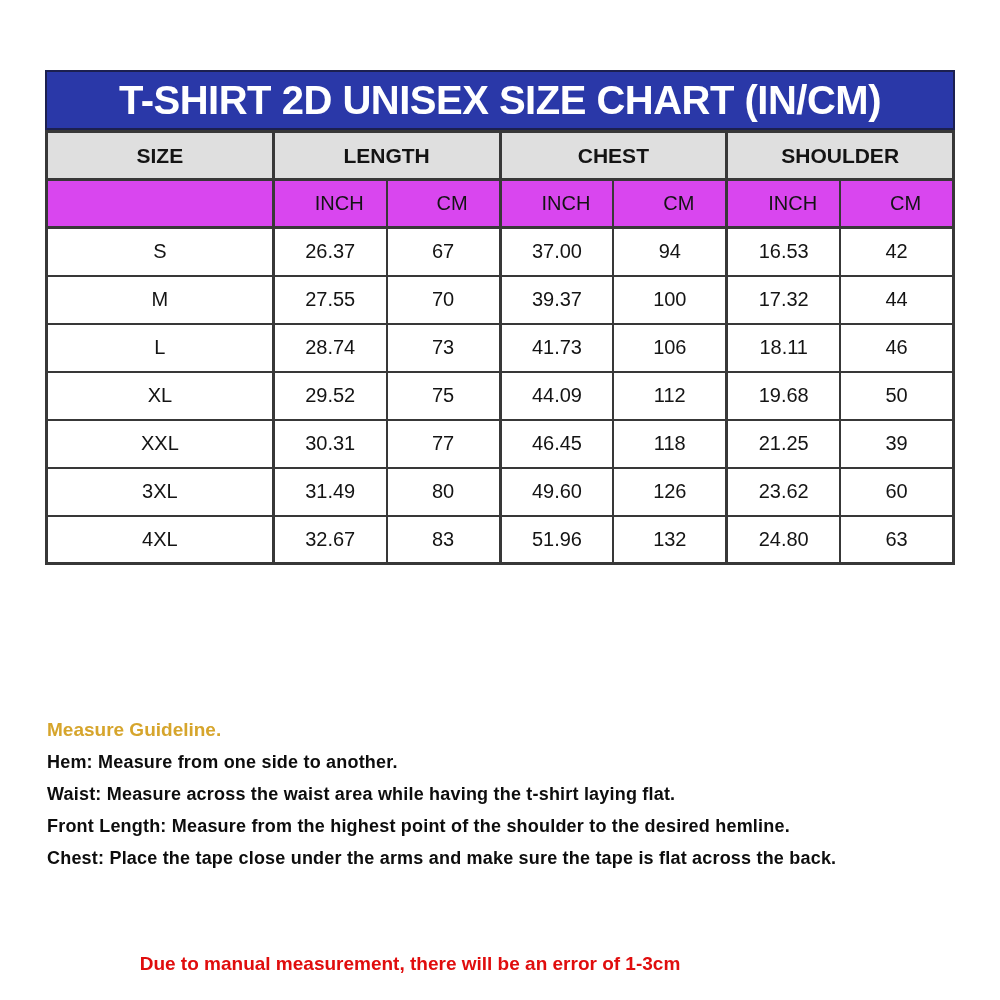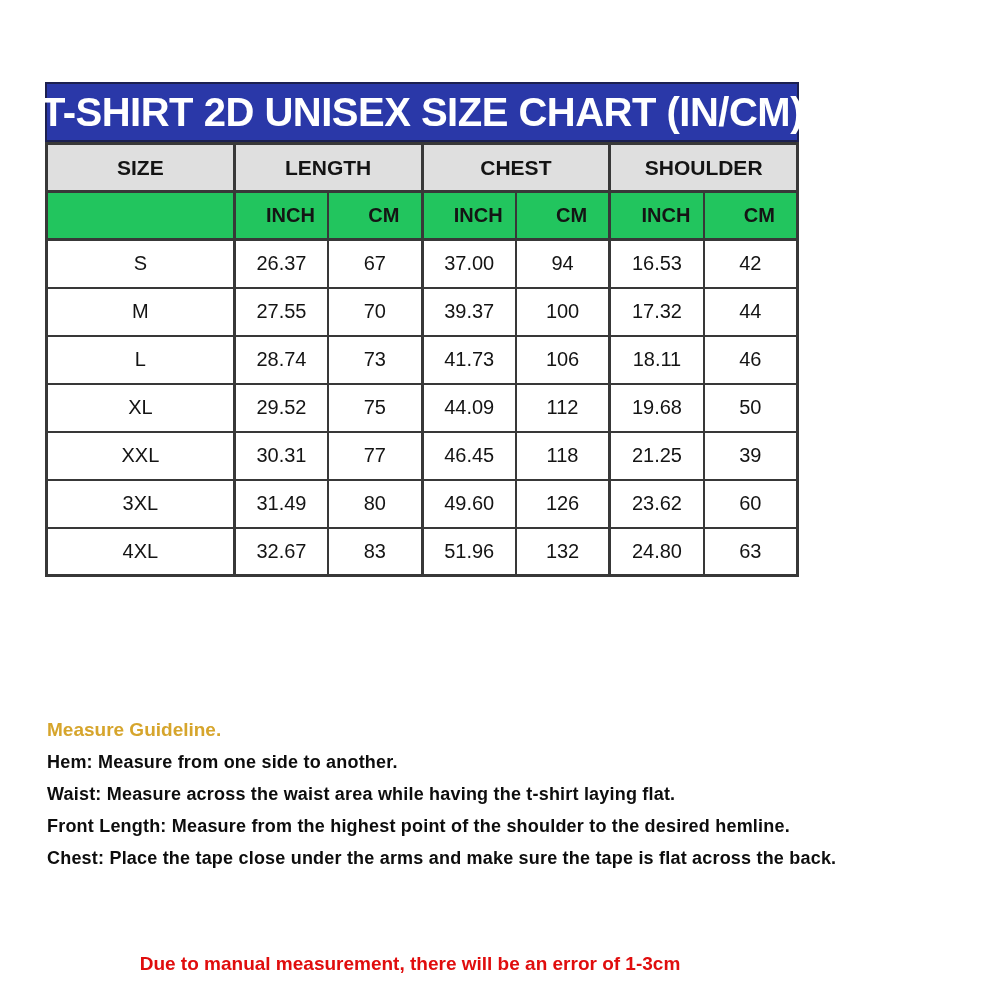--- a/index.html
+++ b/index.html
@@ -4,21 +4,21 @@
 <style>
   html,body{margin:0;padding:0;}
   body{
     width:1000px;height:1000px;background:#ffffff;
     font-family:"Liberation Sans",sans-serif;
     -webkit-font-smoothing:antialiased;
   }
   .page{position:relative;width:1000px;height:1000px;background:#fff;overflow:hidden;}
 
   
-  .chart-wrap{position:absolute;left:45px;top:82px;width:754px;}
+  .chart-wrap{position:absolute;left:45px;top:70px;width:910px;}
   .banner{
     box-sizing:border-box;height:60px;
     background:var(--banner-blue,#2A38A8);
     border:2px solid #1c2050;
     display:flex;align-items:center;justify-content:center;
     color:#ffffff;font-weight:bold;font-size:40px;letter-spacing:-0.5px;
     white-space:nowrap;
   }
   table.size-table{
     width:100%;border-collapse:collapse;table-layout:fixed;
@@ -33,21 +33,21 @@
     height:48px;padding:0;
     text-align:center;vertical-align:middle;
     color:#141414;
   }
   tr.group-row th{
     background:var(--header-gray,#DFDFDF);
     font-size:21px;font-weight:bold;
     border-bottom-width:3px;border-left-width:3px;border-right-width:3px;
   }
   tr.unit-row th{
-    background:#22c55e;font-size:20px;font-weight:bold;
+    background:#d946ef;font-size:20px;font-weight:normal;
     border-bottom-width:3px;
     padding-left:18px;
   }
   tr.unit-row th:nth-child(2),
   tr.unit-row th:nth-child(4),
   tr.unit-row th:nth-child(6){border-left-width:3px;}
   tbody td{font-size:20px;font-weight:normal;}
   tbody td:nth-child(2),
   tbody td:nth-child(4),
   tbody td:nth-child(6){border-left-width:3px;}

